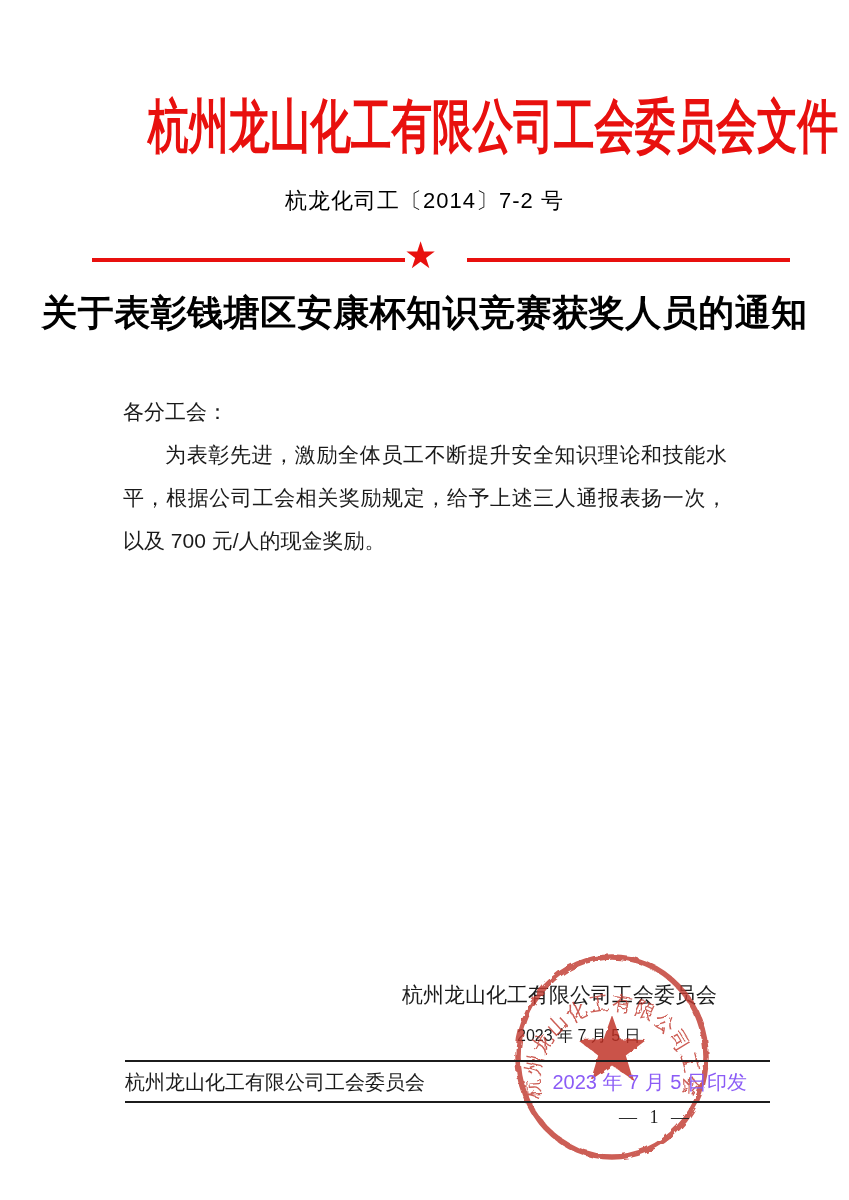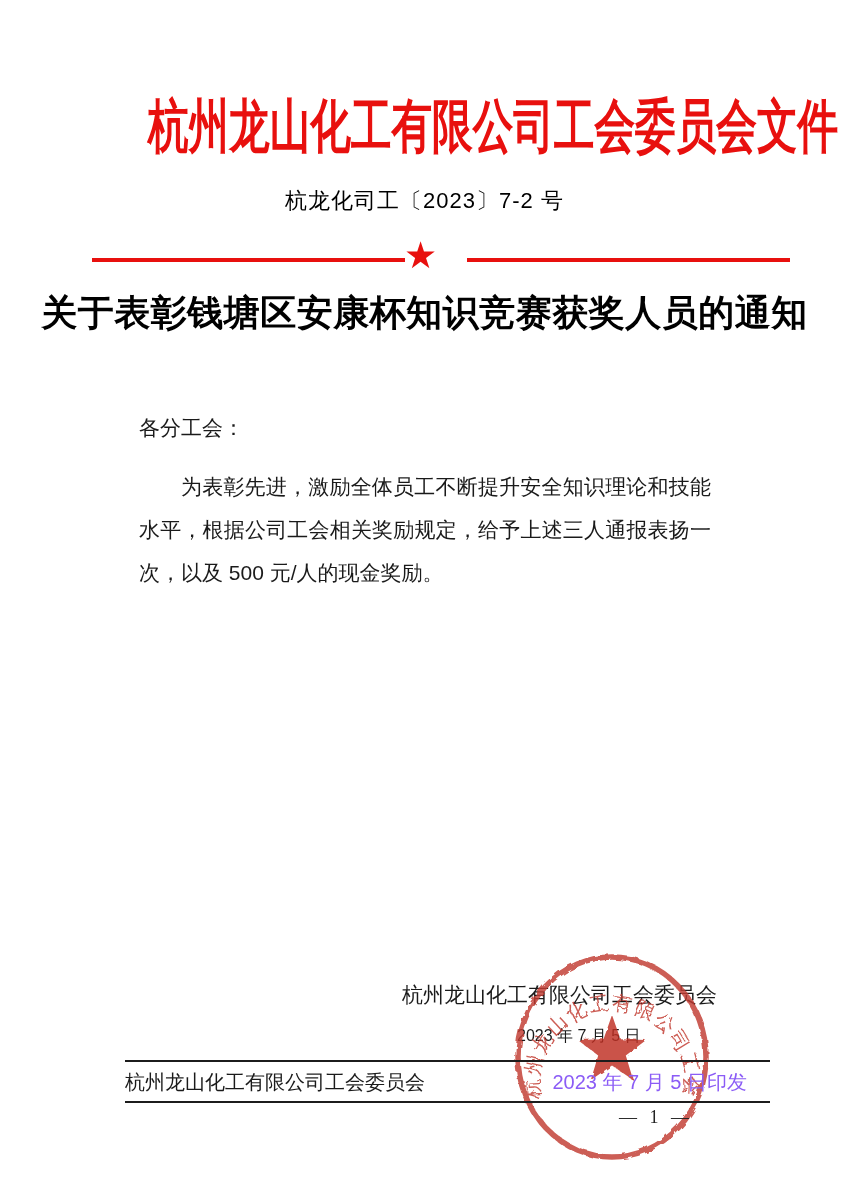--- a/index.html
+++ b/index.html
@@ -70,21 +70,21 @@
   .body-text {
     position: absolute;
     top: 390px;
     left: 123px;
     width: 604px;
     font-size: 21px;
     line-height: 43px;
     color: #1a1a1a;
     text-align: justify;
   }
-  .body-text p { margin: 16px; }
+  .body-text p { margin: 0; }
   .body-text p.indent { text-indent: 2em; }
   
   .sign-org {
     position: absolute;
     top: 981px;
     right: 132px;
     font-size: 21px;
     color: #1a1a1a;
     white-space: nowrap;
   }
@@ -145,31 +145,31 @@
 </style>
 </head>
 <body>
 
 <div class="page">
 
   <div class="org-title-wrap">
     <span class="org-title">杭州龙山化工有限公司工会委员会文件</span>
   </div>
 
-  <div class="doc-number">杭龙化司工〔2023〕7-2 号</div>
+  <div class="doc-number">杭龙化司工〔2014〕7-2 号</div>
 
   <div class="sep-line sep-left"></div>
   <span class="sep-star">★</span>
   <div class="sep-line sep-right"></div>
 
   <div class="notice-title">关于表彰钱塘区安康杯知识竞赛获奖人员的通知</div>
 
   <div class="body-text">
     <p>各分工会：</p>
-    <p class="indent">为表彰先进，激励全体员工不断提升安全知识理论和技能水平，根据公司工会相关奖励规定，给予上述三人通报表扬一次，以及 500 元/人的现金奖励。</p>
+    <p class="indent">为表彰先进，激励全体员工不断提升安全知识理论和技能水平，根据公司工会相关奖励规定，给予上述三人通报表扬一次，以及 700 元/人的现金奖励。</p>
   </div>
 
   <div class="sign-org">杭州龙山化工有限公司工会委员会</div>
   <div class="sign-date">2023 年 7 月 5 日</div>
 
   <svg class="seal" viewBox="0 0 202 214" xmlns="http://www.w3.org/2000/svg">
     <defs>
       <filter id="rough" x="-10%" y="-10%" width="120%" height="120%">
         <feTurbulence type="fractalNoise" baseFrequency="0.12" numOctaves="2" result="n"></feTurbulence>
         <feDisplacementMap in="SourceGraphic" in2="n" scale="5"></feDisplacementMap>

